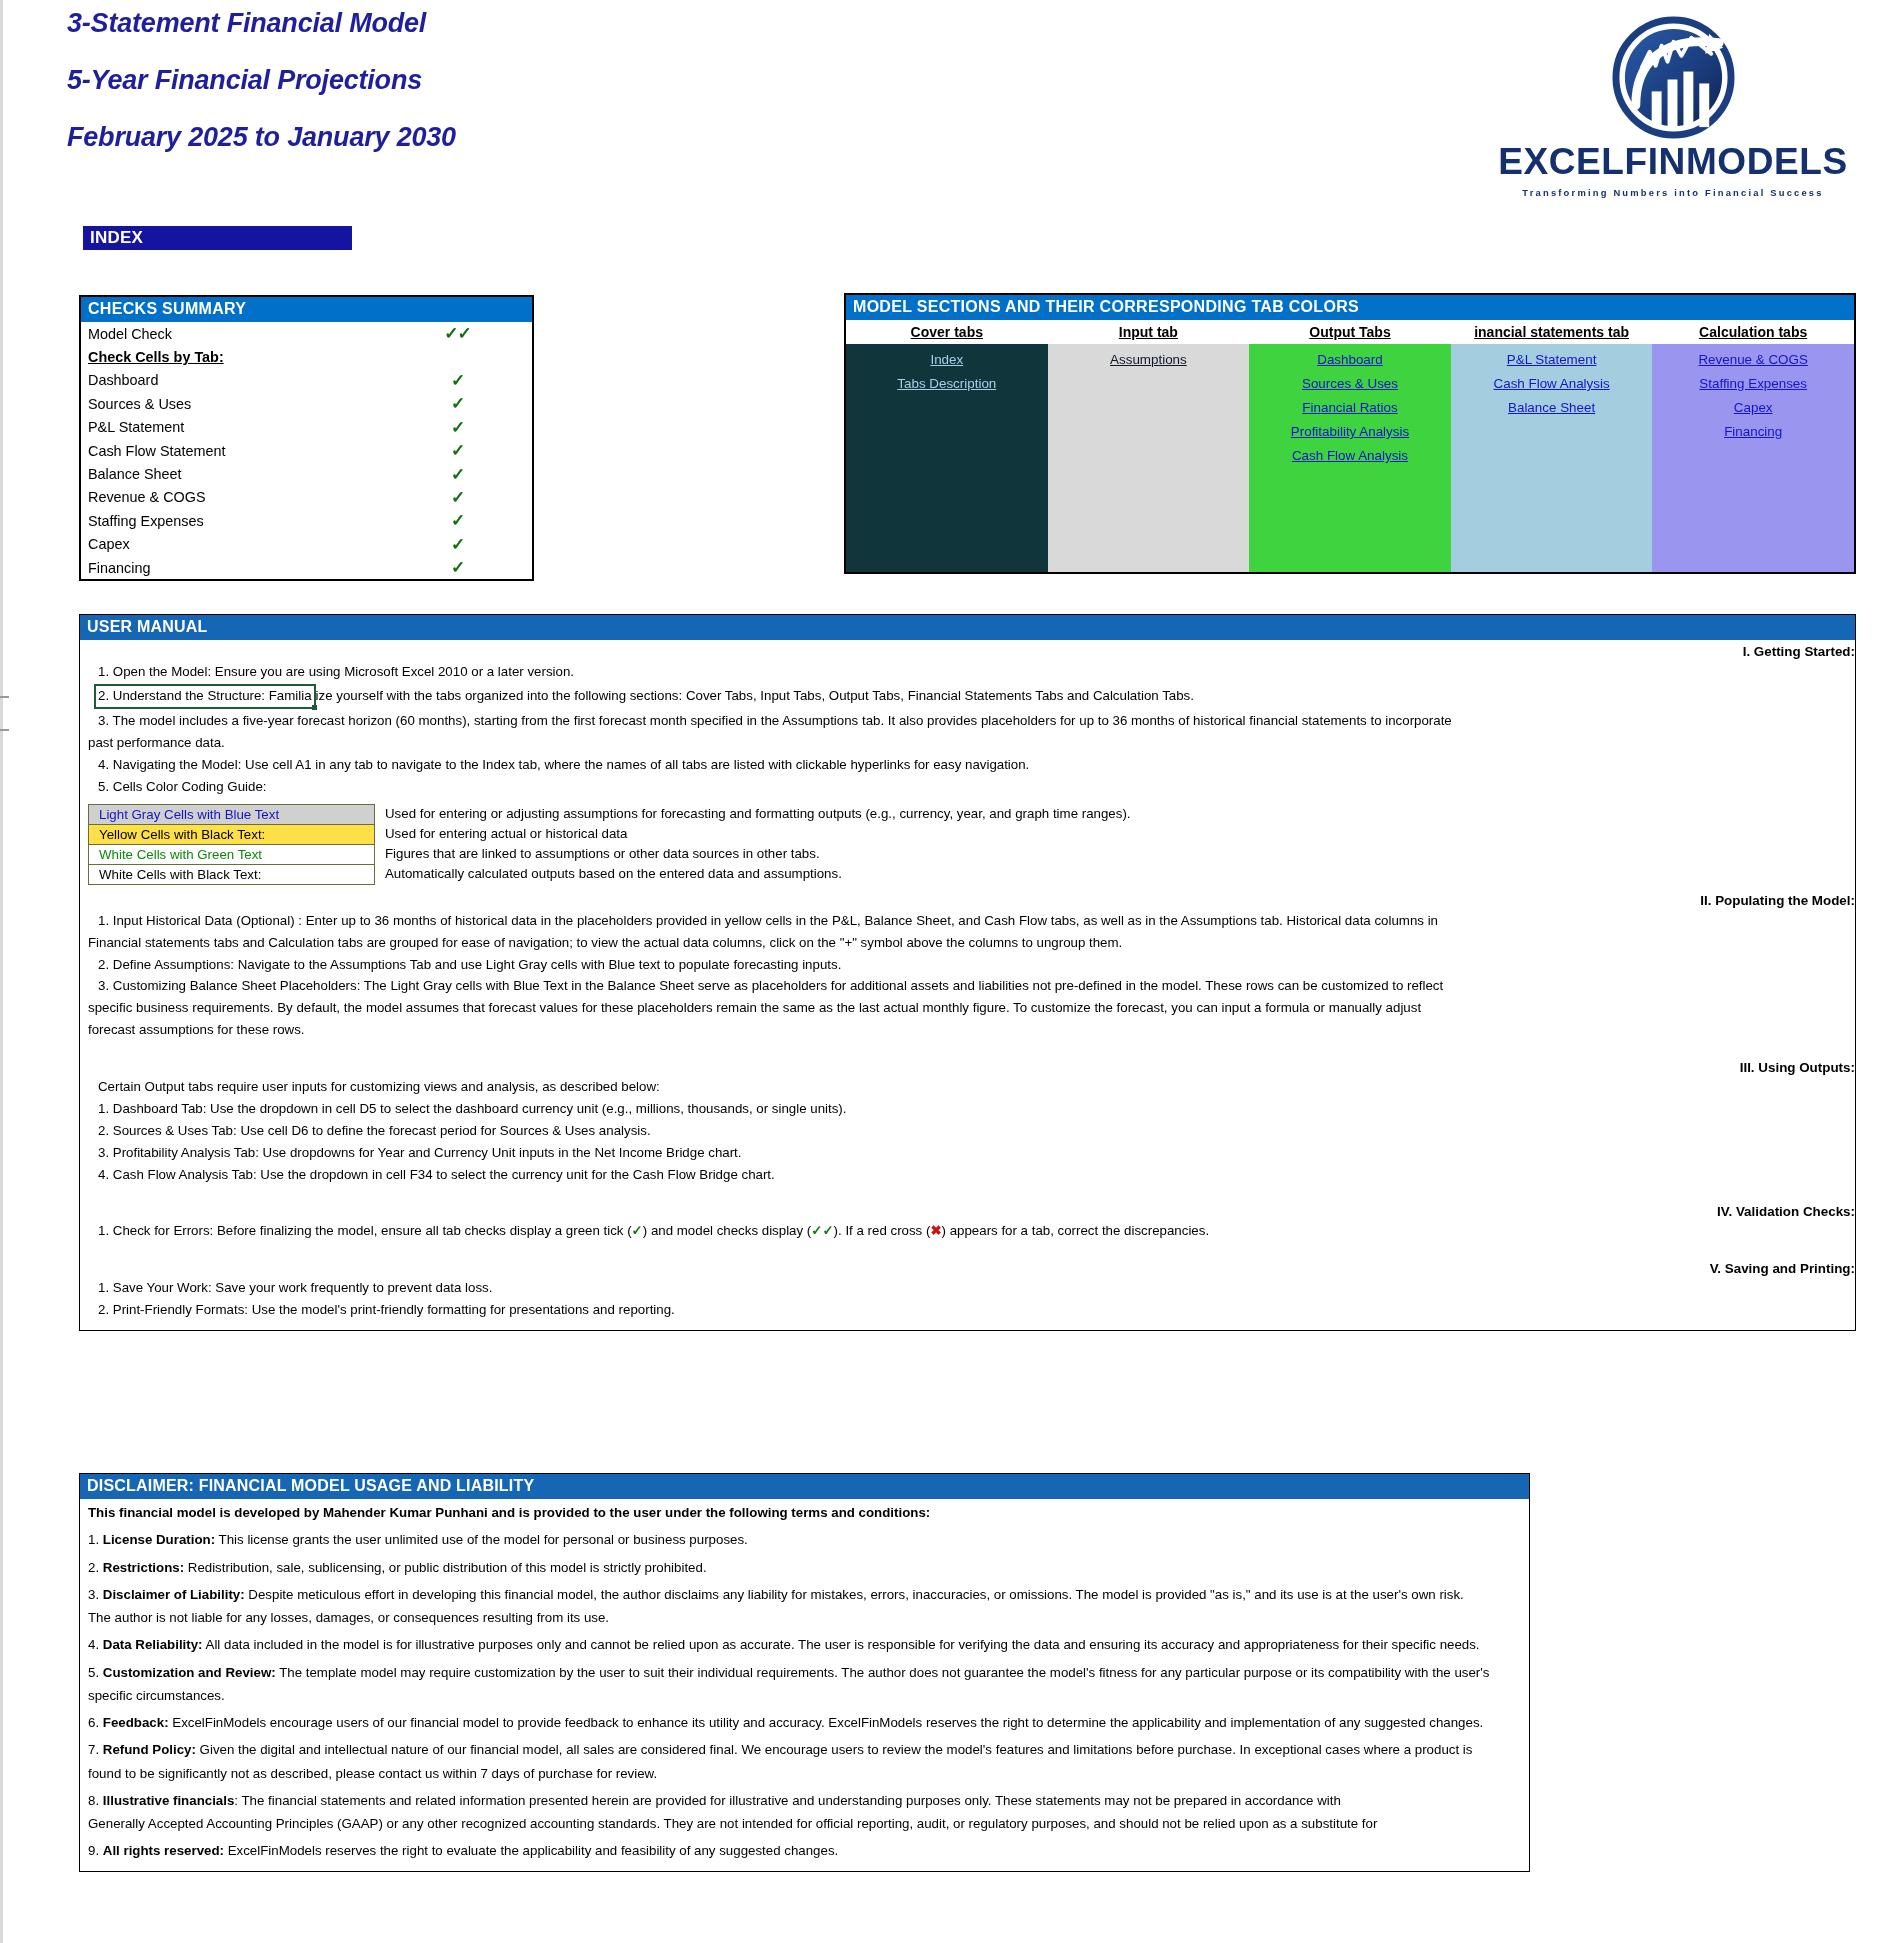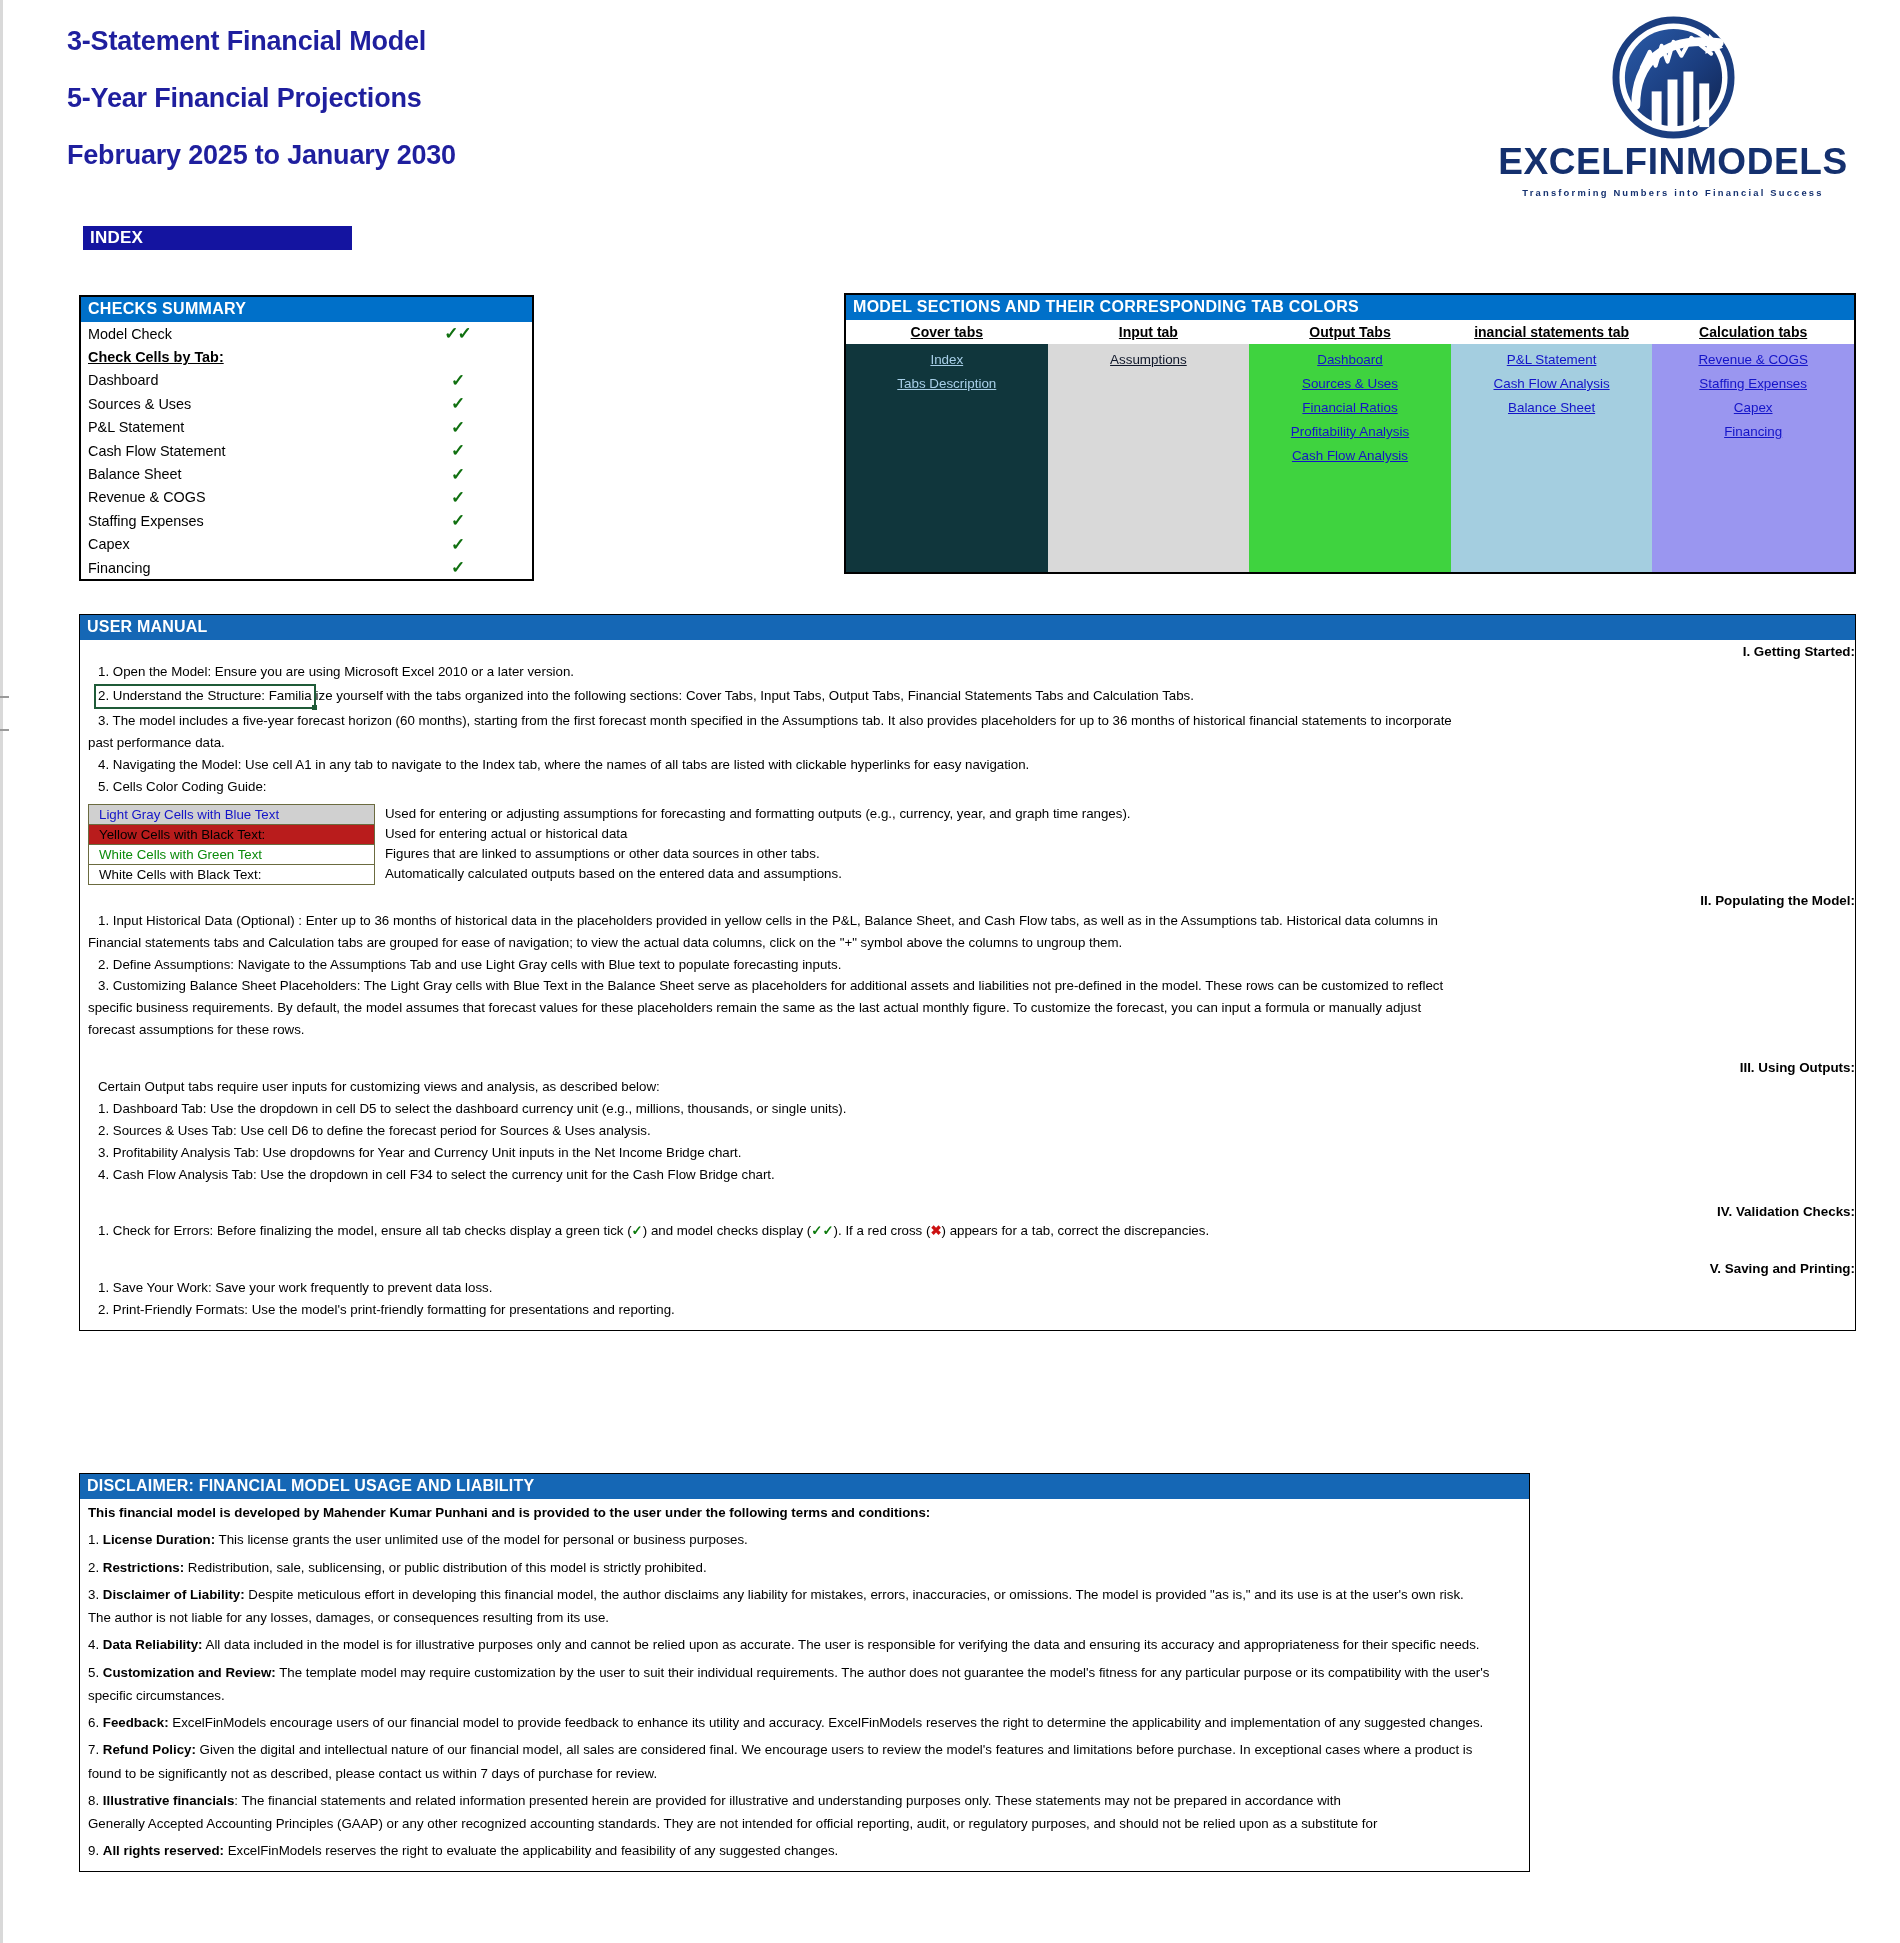--- a/index.html
+++ b/index.html
@@ -24,21 +24,21 @@
   }
   .edge-tick {
     position: absolute;
     left: 0;
     width: 9px;
     height: 2px;
     background: #9a9a9a;
   }
 
   
-  .titles { position: absolute; left: 67px; top: 26px; }
+  .titles { position: absolute; left: 67px; top: 8px; font-style: italic; }
   .title-line {
     font-size: 27px;
     font-weight: bold;
     color: #1f1f9e;
     letter-spacing: -0.2px;
     margin-bottom: 26px;
     white-space: nowrap;
   }
   .index-badge {
     position: absolute;
@@ -217,21 +217,21 @@
   .legend-swatch {
     width: 287px;
     font-size: 13.3px;
     padding: 2px 0 2px 10px;
     border: 1px solid #6b6b40;
     border-bottom: none;
     white-space: nowrap;
   }
   .legend-row:last-child .legend-swatch { border-bottom: 1px solid #6b6b40; }
   .legend-swatch.gray  { background: #d0d0d0; color: #1414c8; }
-  .legend-swatch.yellow{ background: #b91c1c; color: #000000; }
+  .legend-swatch.yellow{ background: #fde047; color: #000000; }
   .legend-swatch.green { background: #ffffff; color: #0a8a0a; }
   .legend-swatch.white { background: #ffffff; color: #000000; }
   .legend-desc {
     font-size: 13.3px;
     padding: 2px 0 2px 10px;
     white-space: nowrap;
   }
 
   .tick-green { color: #0d7a0d; font-weight: bold; }
   .cross-red  { color: #cc1111; font-weight: bold; }

